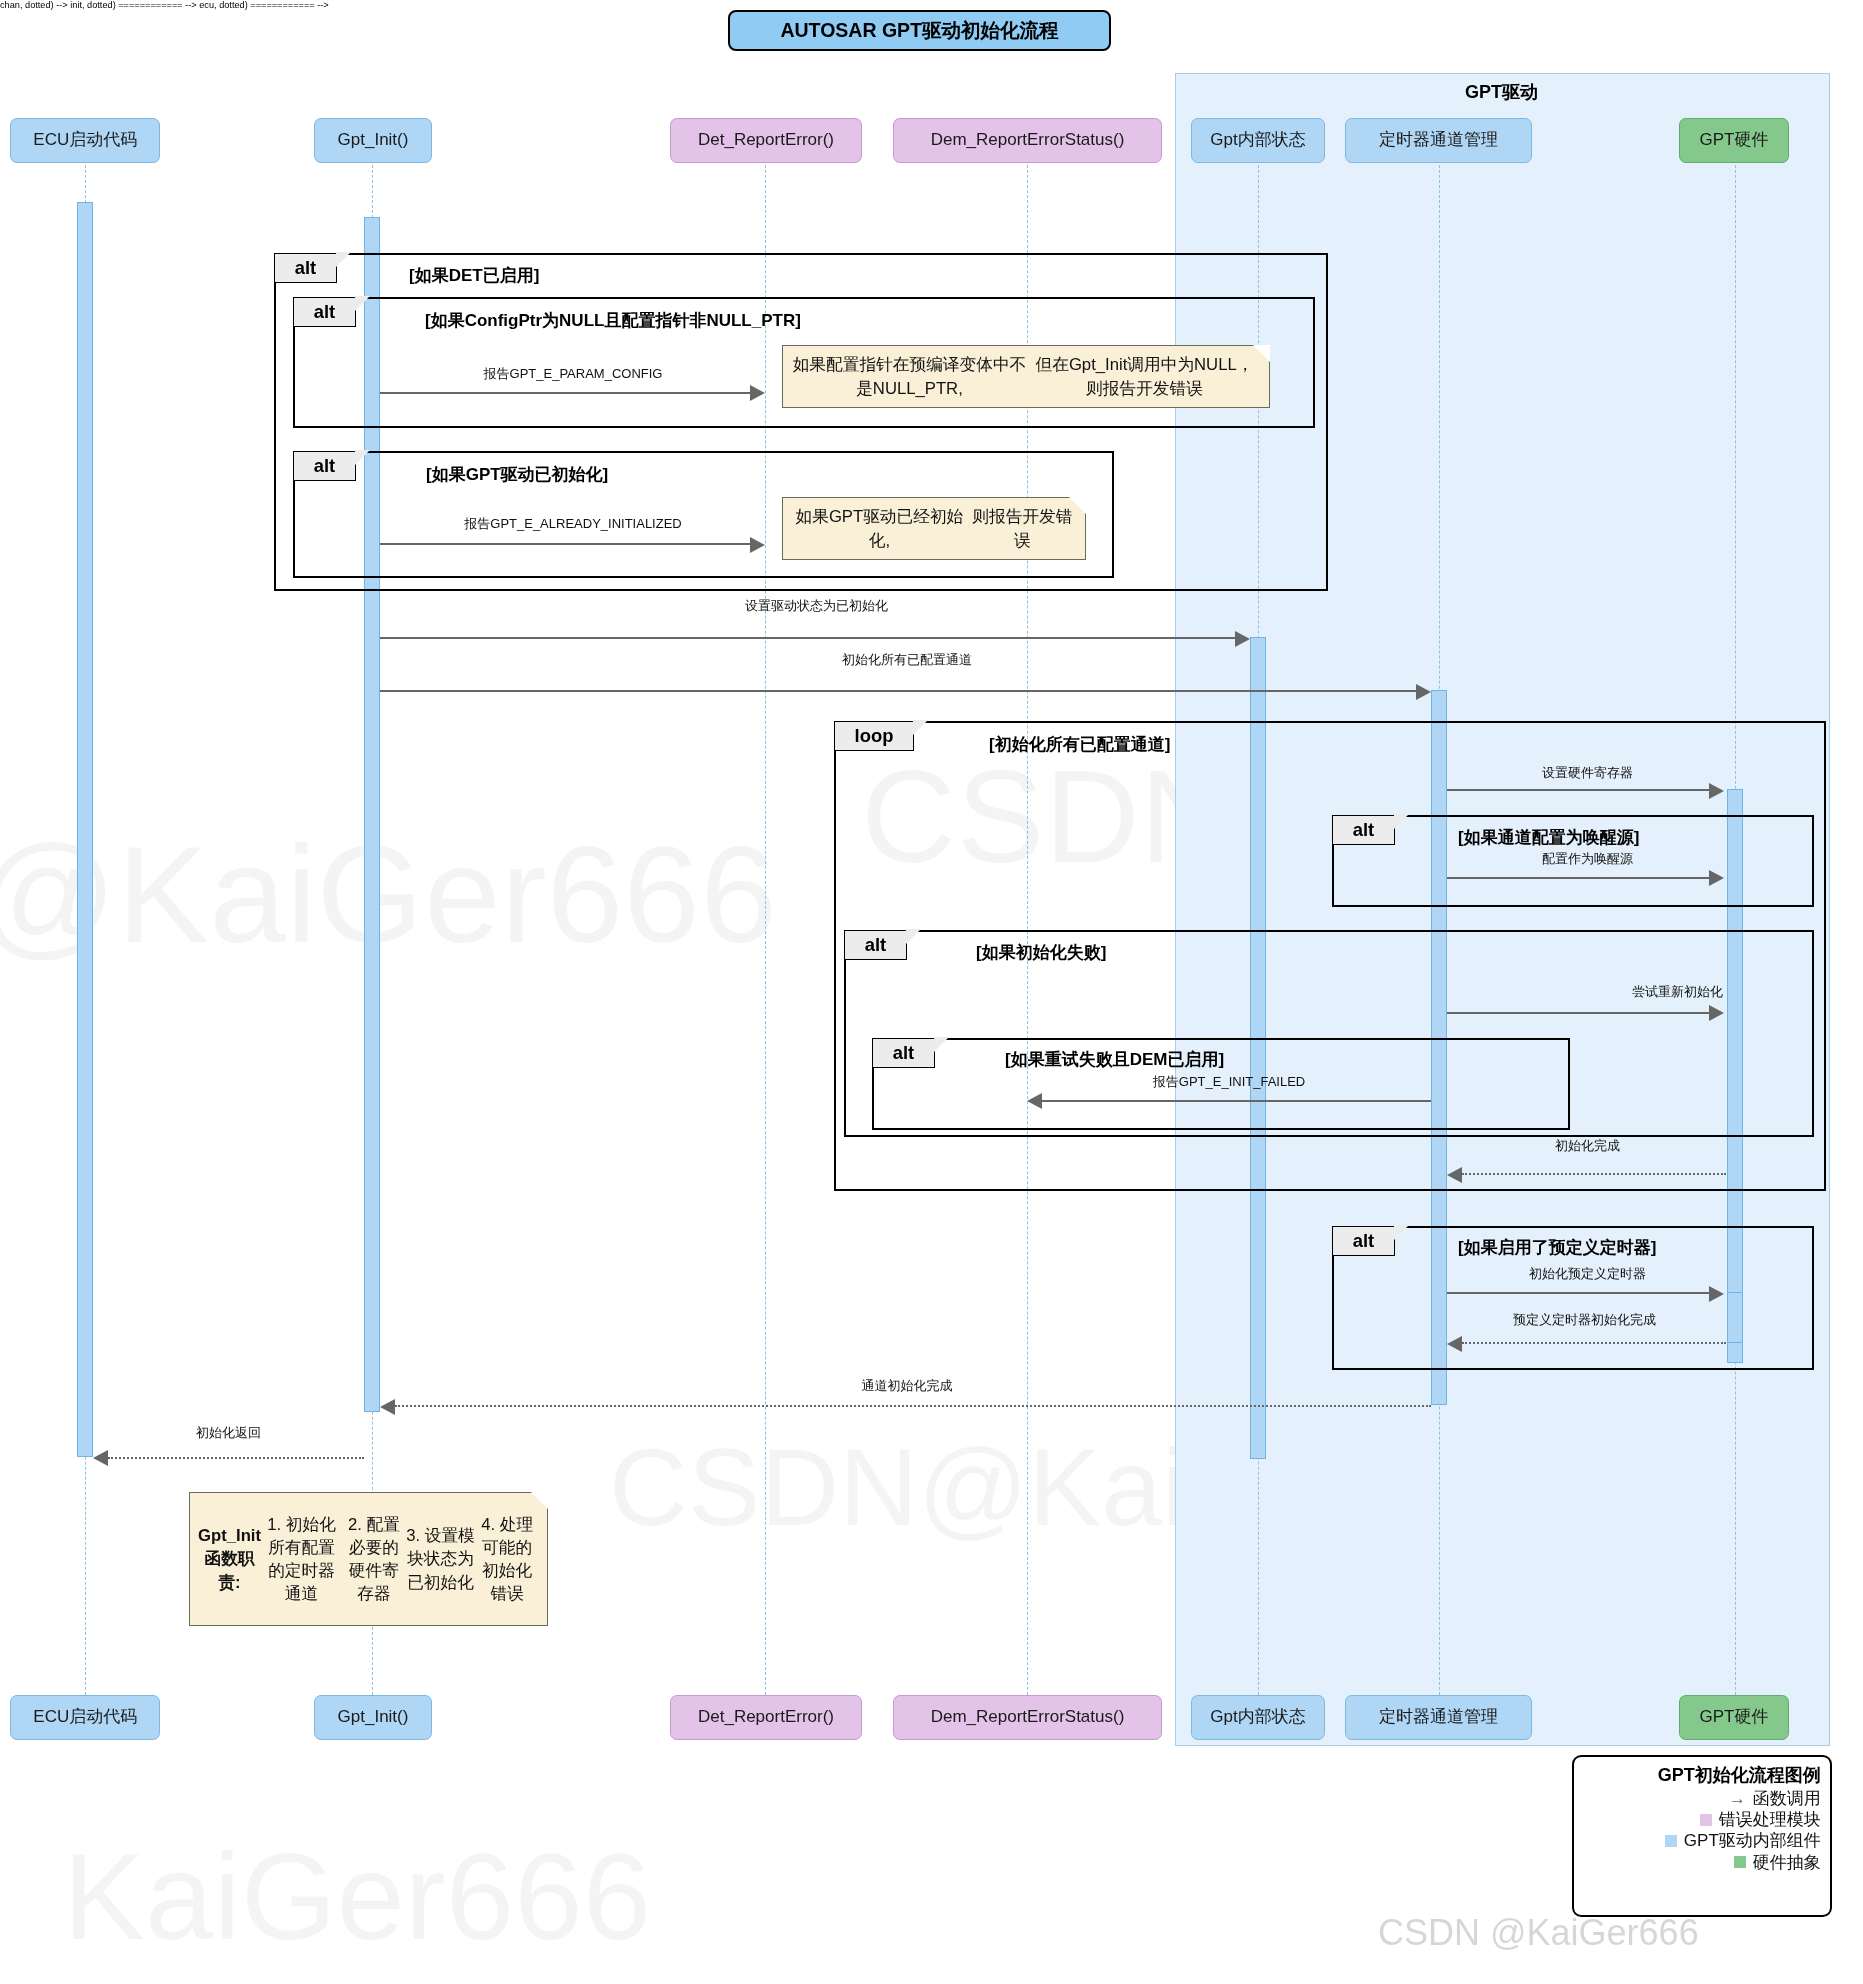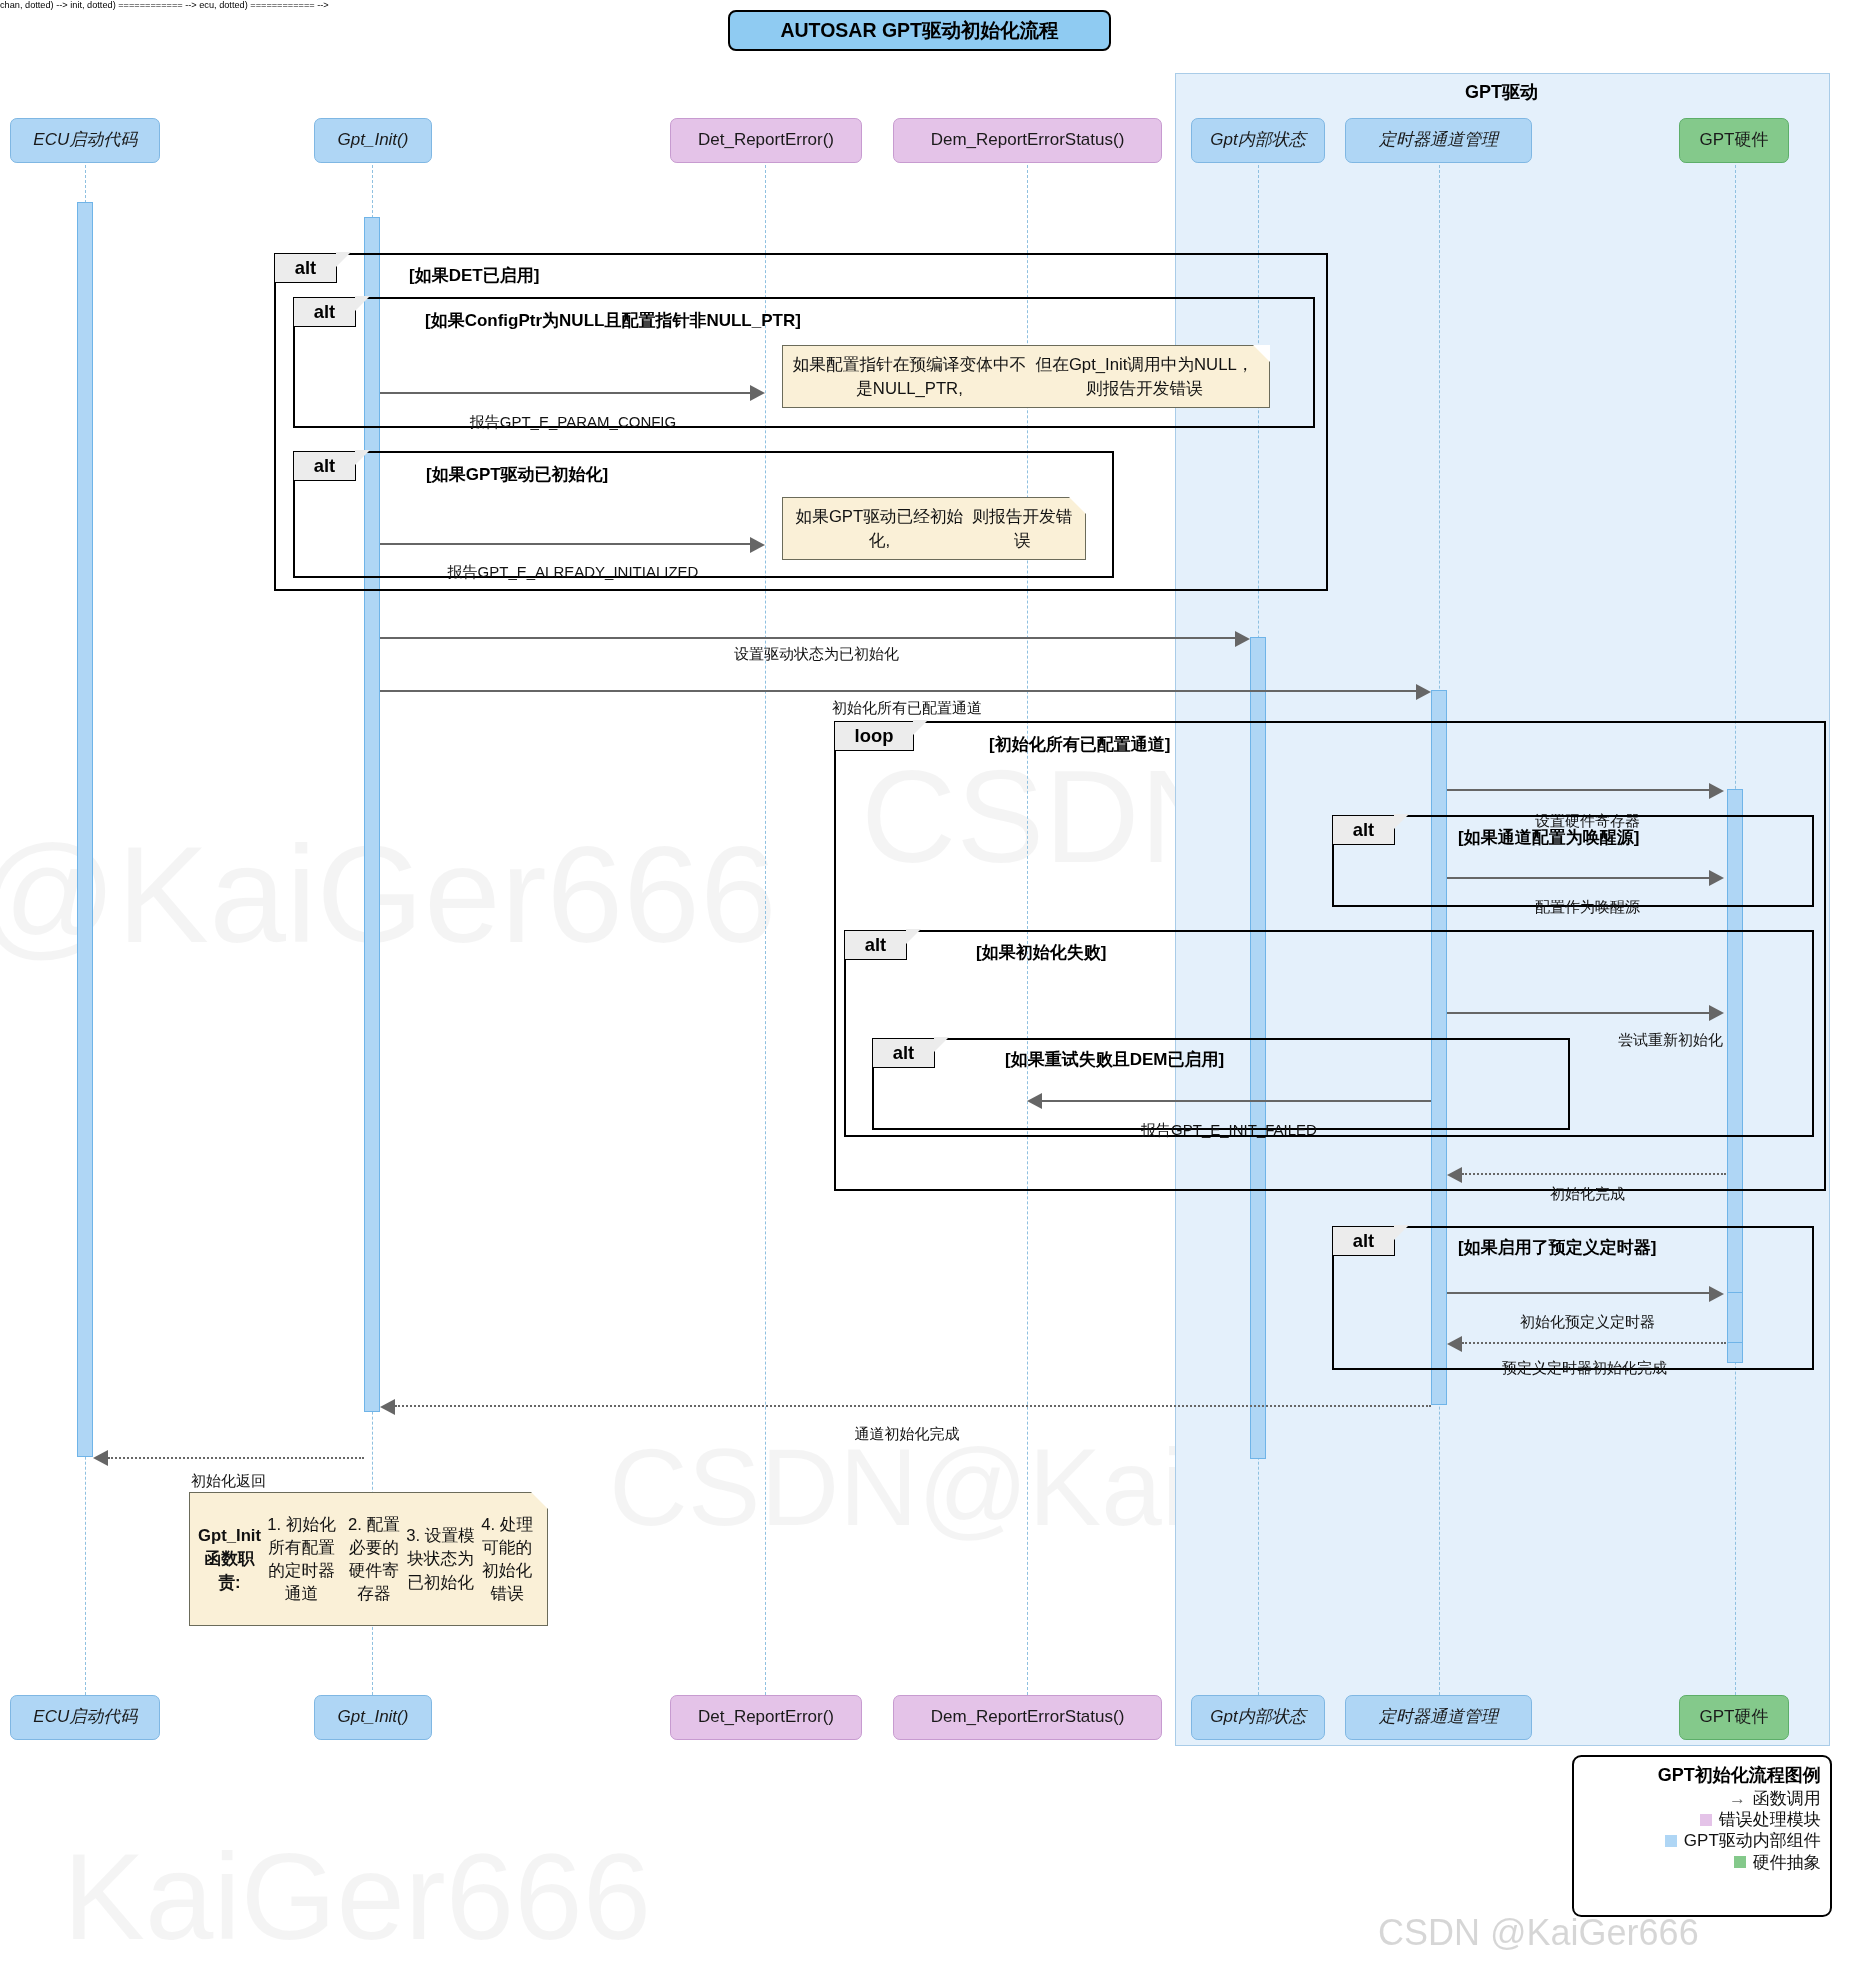--- a/index.html
+++ b/index.html
@@ -23,21 +23,21 @@
 
   
   .group-box{position:absolute;background:#E4F0FB;border:0.9px solid #A9CCE8;}
   .group-label{position:absolute;font-size:18px;font-weight:bold;color:#000;
     text-align:center;}
 
   
   .pbox{position:absolute;border-radius:6.9px;display:flex;align-items:center;
     justify-content:center;text-align:center;font-size:17px;color:#1a1a1a;
     line-height:1.1;box-sizing:border-box;}
-  .p-blue{background:#AFD6F5;border:1.1px solid #7FB7E3;font-style:italic;}
+  .p-blue{background:#AFD6F5;border:1.1px solid #7FB7E3;}
   .p-pink{background:#E4C3E8;border:1.1px solid #C79BD0;}
   .p-green{background:#84C98B;border:1.1px solid #5DAE69;}
 
   
   .lifeline{position:absolute;width:0;border-left:1.7px dashed #8FC0E0;}
 
   
   .act{position:absolute;background:#AFD6F5;border:1.1px solid #6FB4E8;box-sizing:border-box;}
 
   
@@ -50,22 +50,22 @@
     border-top:15px solid #ECECEC;border-right:15px solid transparent;}
   .frag-cond{position:absolute;font-size:17px;font-weight:bold;color:#000;white-space:nowrap;}
 
   
   .msg-line{position:absolute;height:0;border-top:2.9px solid #666;}
   .msg-line.dotted{border-top:2.9px dotted #666;}
   .arrow-r{position:absolute;width:0;height:0;border-top:8px solid transparent;
     border-bottom:8px solid transparent;border-left:15px solid #666;}
   .arrow-l{position:absolute;width:0;height:0;border-top:8px solid transparent;
     border-bottom:8px solid transparent;border-right:15px solid #666;}
-  .msg-label{position:absolute;font-size:15px;color:#111;white-space:nowrap;
-    text-align:center;margin-top:48px;}
+  .msg-label{position:absolute;font-size:13px;color:#111;white-space:nowrap;
+    text-align:center;}
 
   
   .note{position:absolute;background:#FAF0D7;border:1.1px solid #6b6b5a;box-sizing:border-box;
     font-size:16.7px;color:#111;line-height:1.38;text-align:center;
     display:flex;flex-direction:row;align-items:center;justify-content:center;padding:5.7px 8px;}
   .note::after{content:"";position:absolute;right:-0.6px;top:-0.6px;width:0;height:0;
     border-top:17px solid #fff;border-left:17px solid transparent;}
 
   
   .legend{position:absolute;border:2.3px solid #000;border-radius:9.2px;background:#fff;

